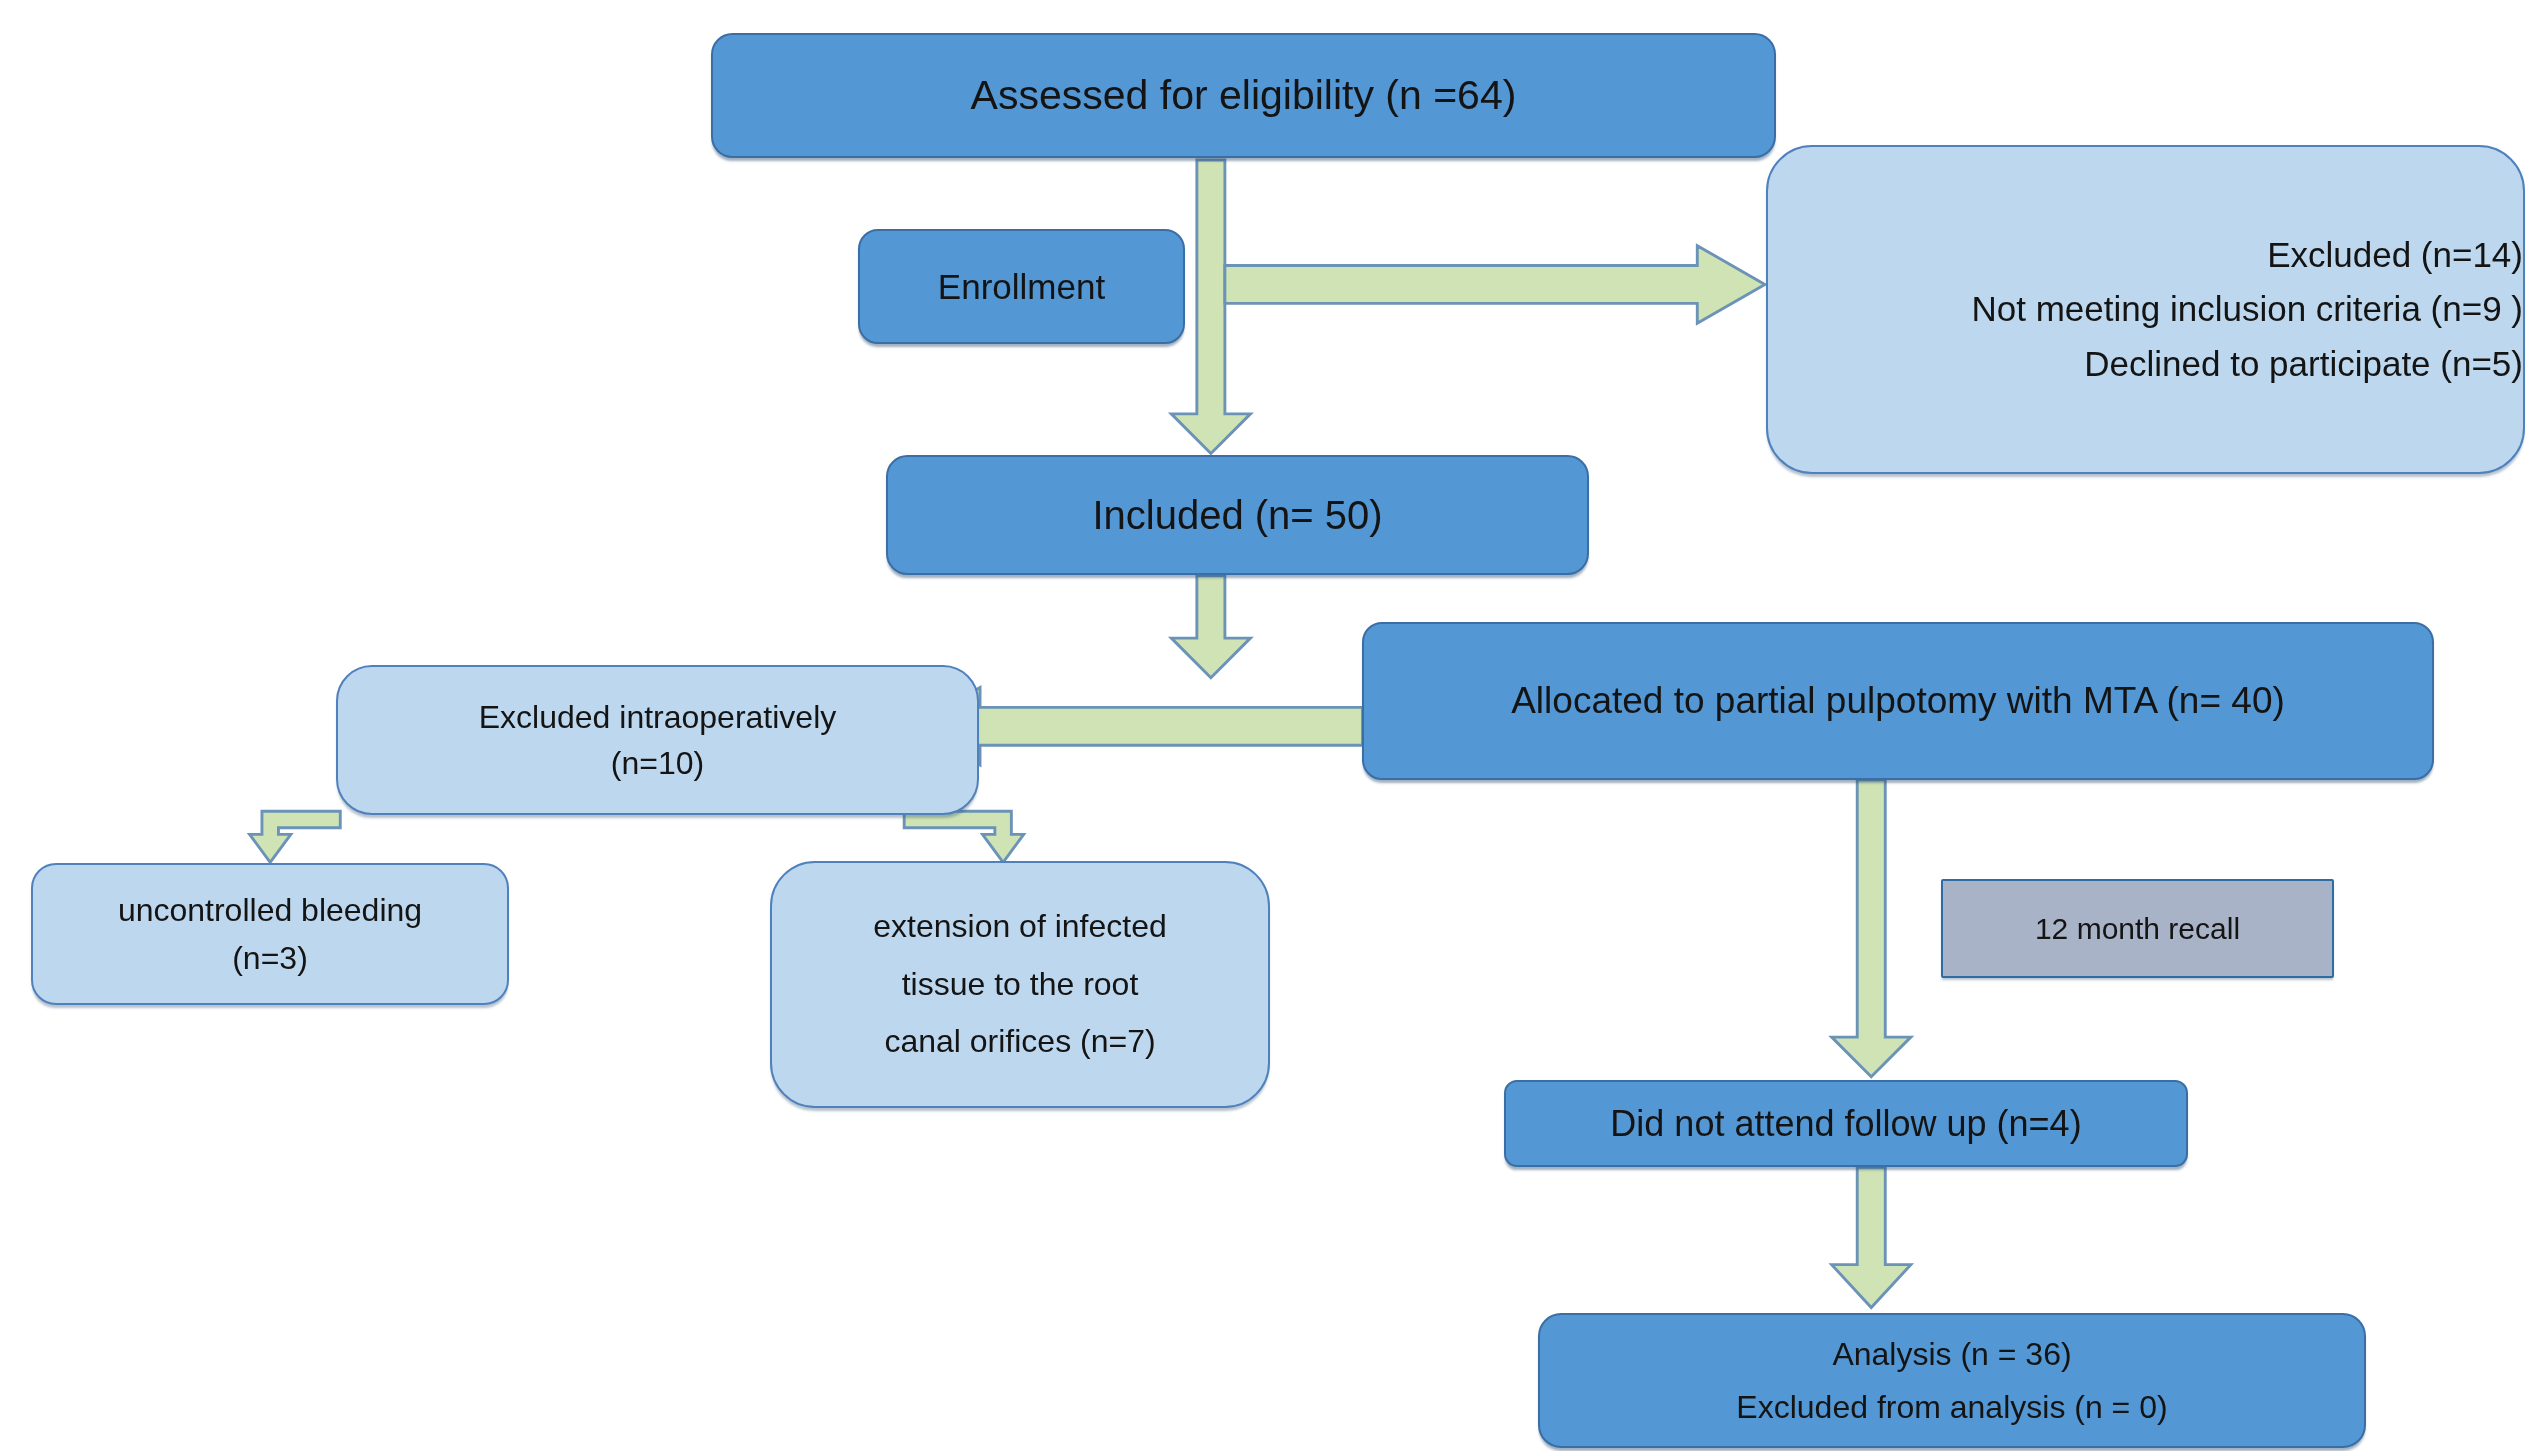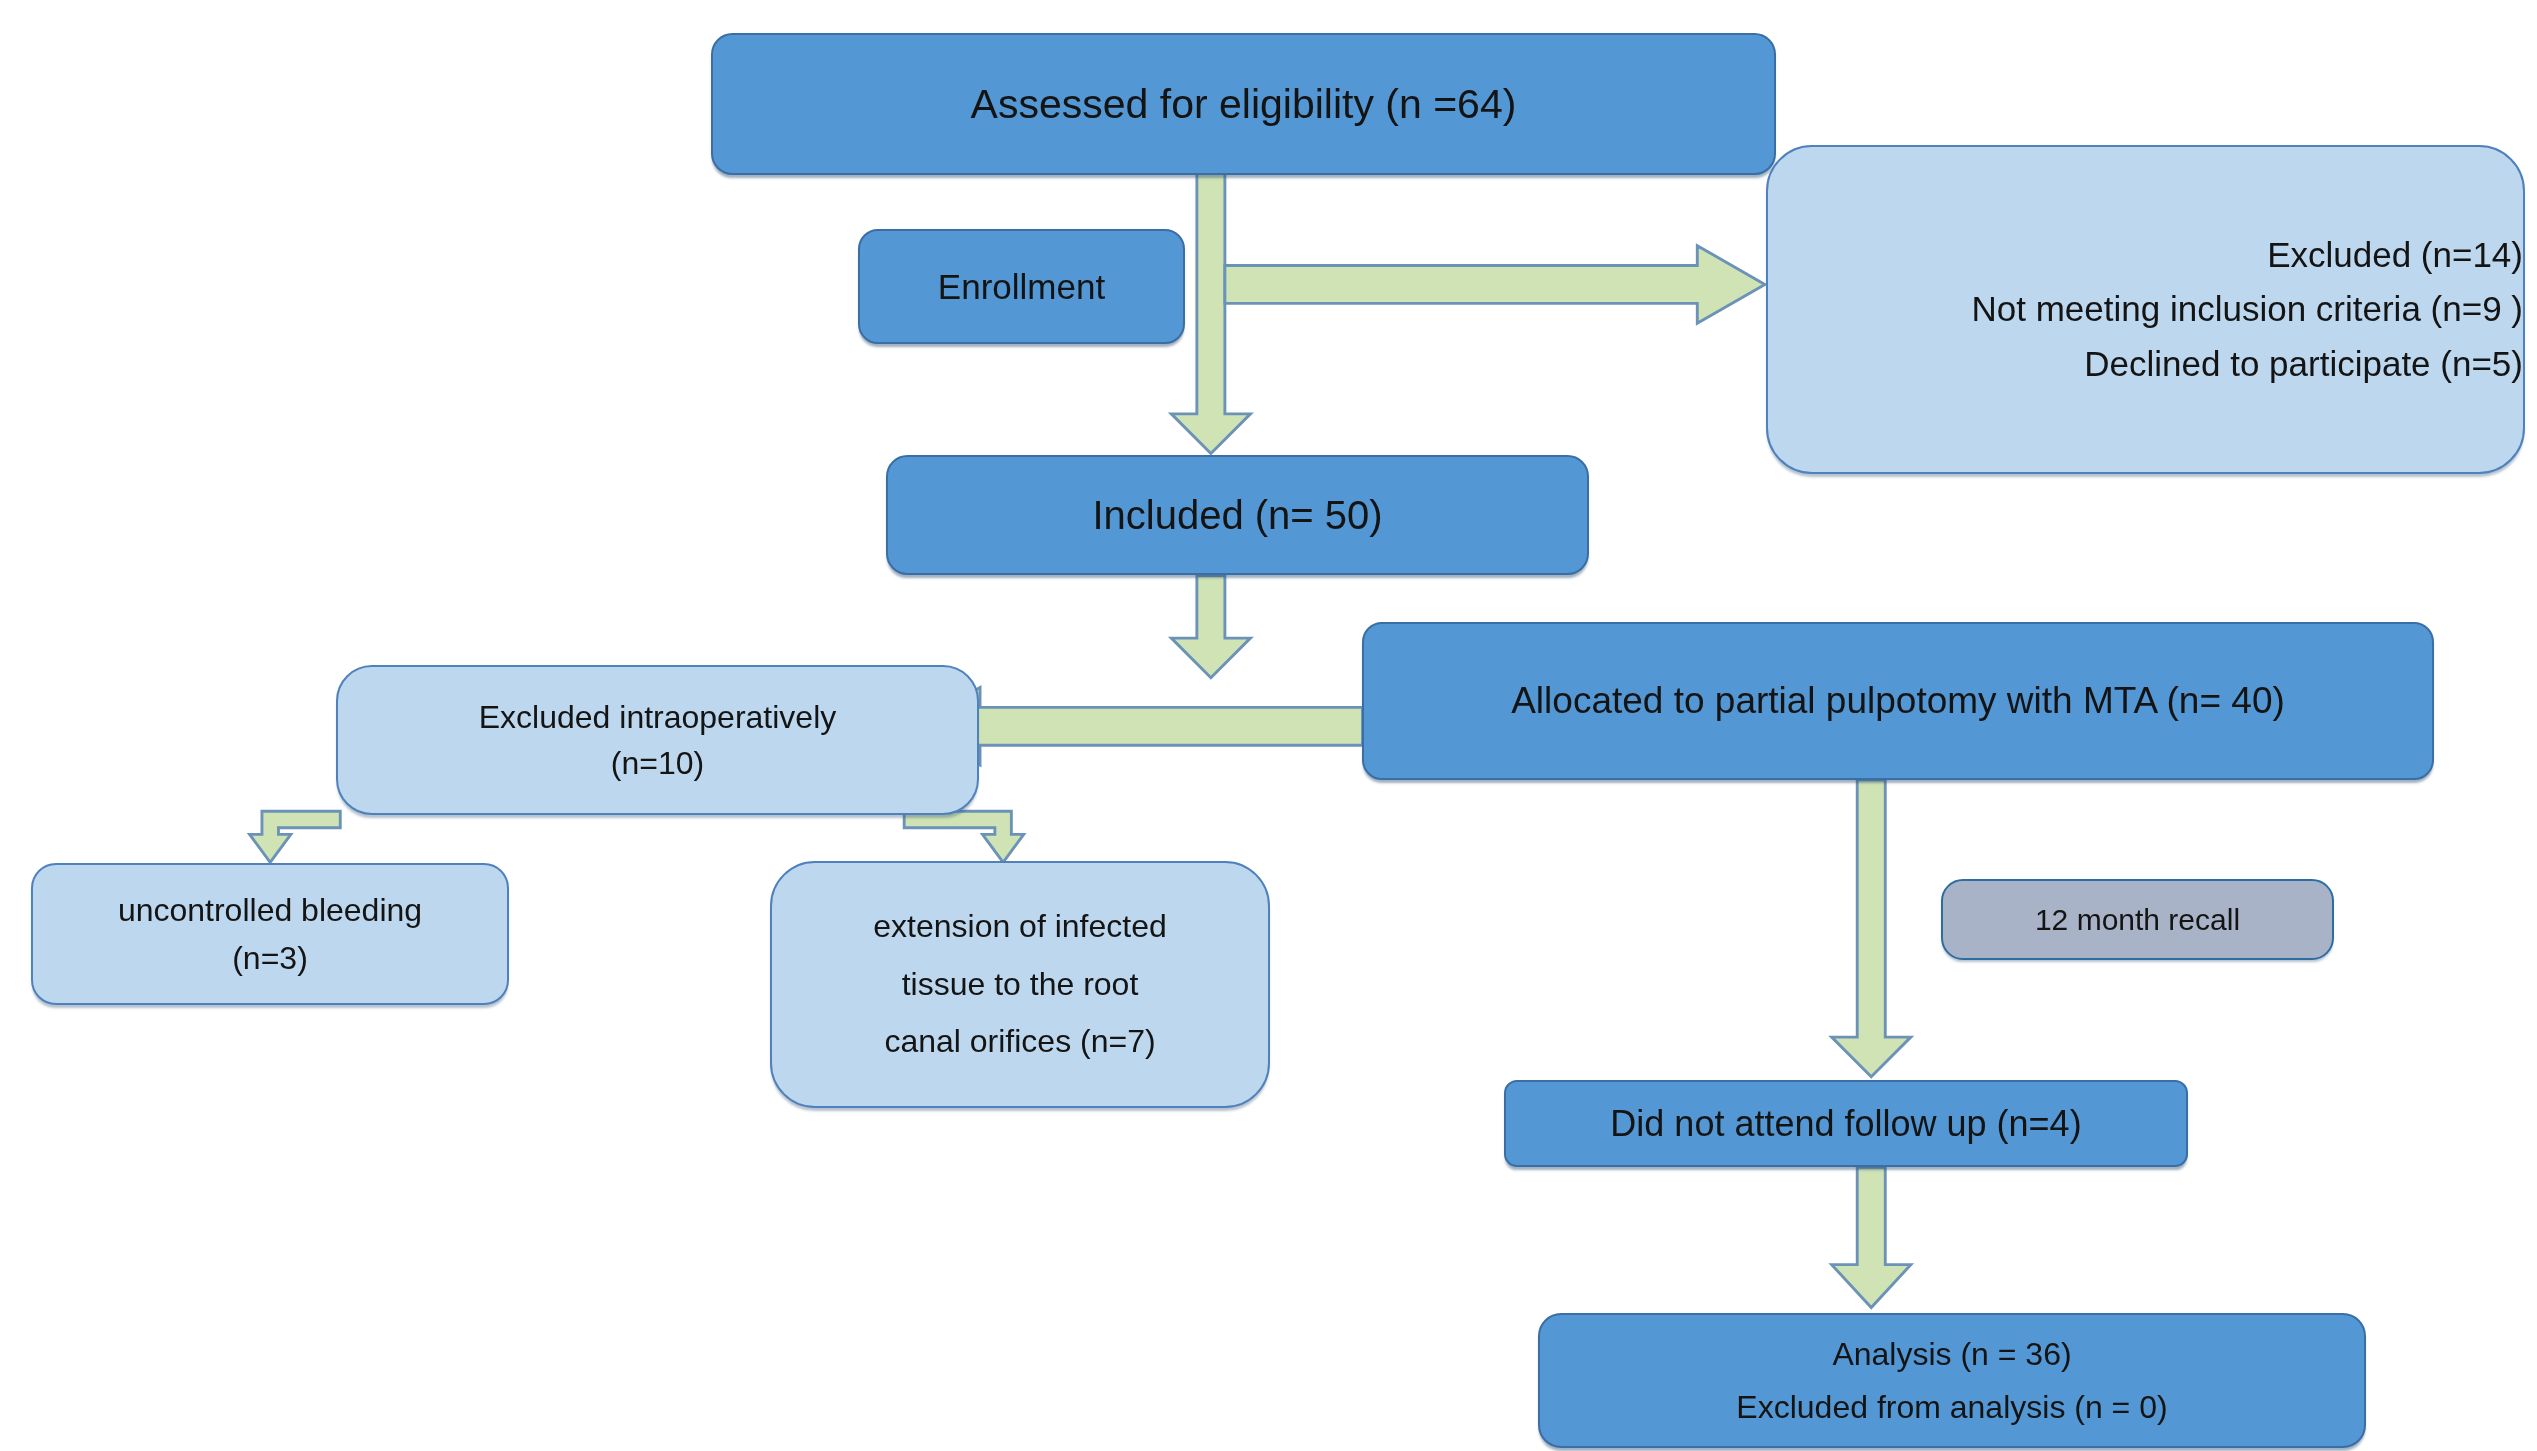--- a/index.html
+++ b/index.html
@@ -18,29 +18,29 @@
   .arrow-layer polygon{fill:var(--green); stroke:var(--greenBorder); stroke-width:3.5; stroke-linejoin:miter;}
   .node{
     position:absolute; z-index:1; box-sizing:border-box;
     display:flex; flex-direction:column; align-items:center; justify-content:center;
     text-align:center; color:var(--text);
   }
   .blue{background:var(--blue); border:2.5px solid var(--blueBorder); box-shadow:0 4.1px 2.5px -1.6px rgba(45,80,115,.45);}
   .light{background:var(--light); border:2.5px solid var(--lightBorder); box-shadow:0 4.1px 2.5px -1.6px rgba(45,80,115,.35);}
   .gray{background:var(--gray); border:2.5px solid var(--grayBorder); box-shadow:0 3.3px 2.5px -1.6px rgba(45,80,115,.35);}
 
-  .assessed  {left:711px;  top:33px;   width:1065px; height:142px; font-size:41px; border-radius:21.4px;}
+  .assessed  {left:711px;  top:33px;   width:1065px; height:125px; font-size:41px; border-radius:21.4px;}
   .enrollment{left:858px; top:229px;  width:327px;  height:115px; font-size:35px; border-radius:20px;}
   .excluded14{left:1766px; top:145px;  width:759px;  height:329px; font-size:35px; border-radius:46px; line-height:1.55;align-items:flex-end;}
   .included  {left:886px; top:455px;  width:703px;  height:120px; font-size:40px; border-radius:21.4px;}
   .allocated {left:1362px; top:622px;  width:1072px; height:158px; font-size:37px; border-radius:20px;}
   .exclintra {left:336px;  top:665px;  width:643px;  height:150px; font-size:32px; border-radius:36px; line-height:1.45;}
   .bleeding  {left:31px;   top:863px; width:478px;  height:142px; font-size:32px; border-radius:25px; line-height:1.5;}
   .extension {left:770px;  top:861px; width:500px;  height:247px; font-size:32px; border-radius:45px; line-height:1.8;}
-  .recall    {left:1941px; top:879px; width:393px;  height:81px;  font-size:30px; border-radius:22px;}
+  .recall    {left:1941px; top:879px; width:393px;  height:99px;  font-size:30px; border-radius:2px;}
   .didnot    {left:1504px; top:1080px; width:684px; height:87px; font-size:36px; border-radius:13px;}
   .analysis  {left:1496px; top:1313px; width:828px; height:135px; font-size:32px; border-radius:23px; line-height:1.65;margin-left:42px;}
 </style>
 </head>
 <body>
 
 <div class="canvas">
 
   <svg class="arrow-layer" width="2538" height="1451" viewBox="0 0 3077 1760">
     <polygon points="1451,194 1485,194 1485,502 1516,502 1468,550 1420,502 1451,502"></polygon>

